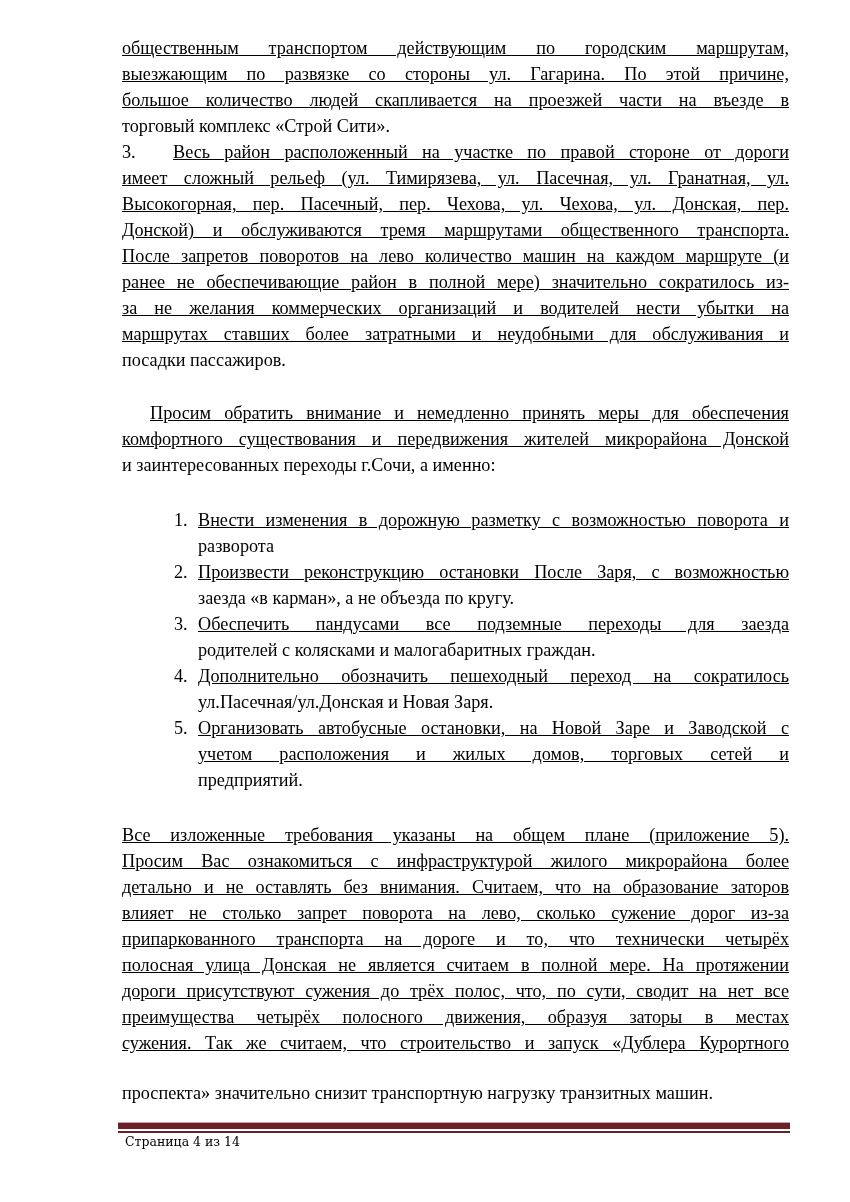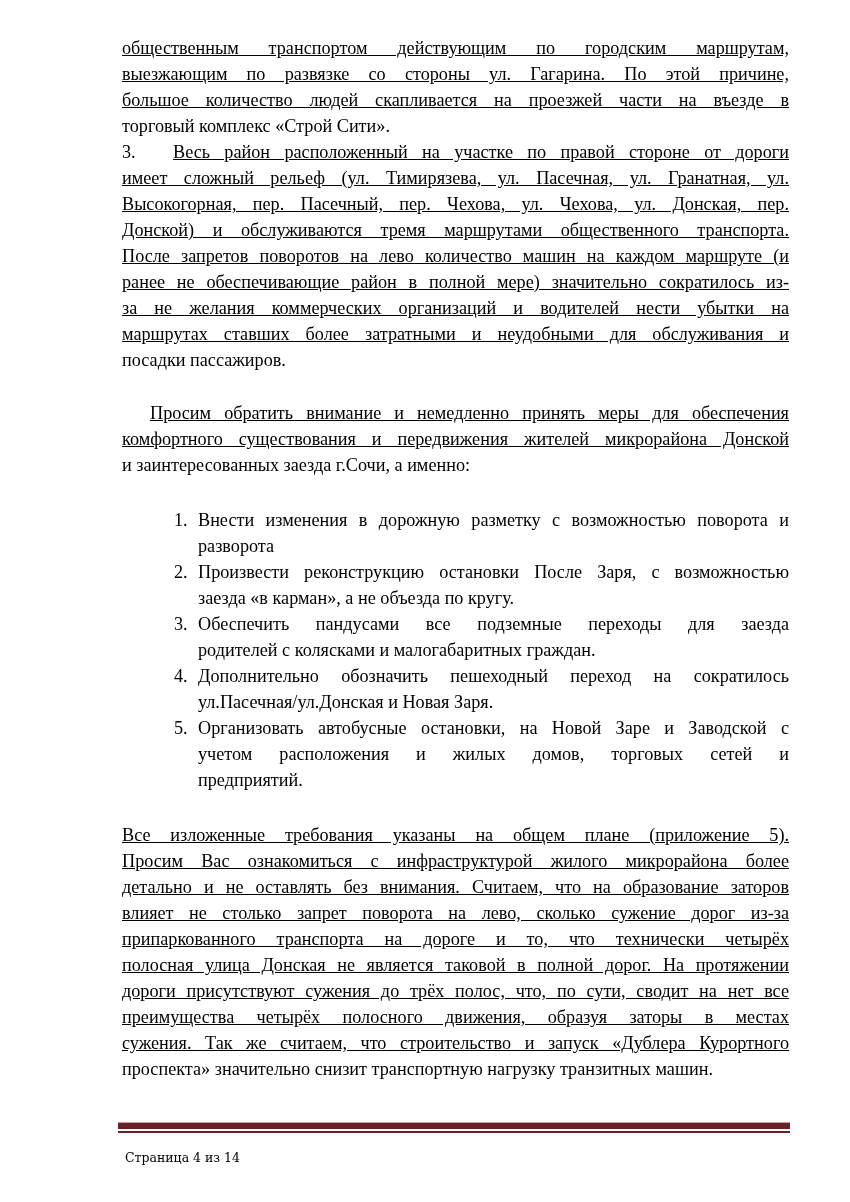--- a/index.html
+++ b/index.html
@@ -37,20 +37,21 @@
     }
     .list-line {
       position: absolute;
       font-size: 18.2px;
       line-height: 26px;
       white-space: nowrap;
     }
     .list-just {
       text-align: justify;
       text-align-last: justify;
+      text-decoration: underline;
     }
     .footer-rule {
       position: absolute;
       left: 118px;
       top: 1123px;
       width: 672px;
       height: 6px;
       background: #6b2226;
       border-bottom: 2px solid #ffffff;
       box-shadow: 0 2px 0 0 #6b2226;
@@ -63,21 +64,20 @@
       height: 1px;
       background: #c9a0a2;
     }
     .footer-text {
       position: absolute;
       left: 125px;
       top: 1134px;
       font-family: "DejaVu Serif", serif;
       font-size: 12.5px;
       color: #000000;
-      margin-top: 16px;
     }
   </style>
 </head>
 <body>
 
 <div class="page">
 
   <div>
     <div class="line just" style="top:35px">общественным транспортом действующим по городским маршрутам,</div>
     <div class="line just" style="top:61px">выезжающим по развязке со стороны ул. Гагарина. По этой причине,</div>
@@ -94,21 +94,21 @@
     <div class="line just" style="top:243px">После запретов поворотов на лево количество машин на каждом маршруте (и</div>
     <div class="line just" style="top:269px">ранее не обеспечивающие район в полной мере) значительно сократилось из-</div>
     <div class="line just" style="top:295px">за не желания коммерческих организаций и водителей нести убытки на</div>
     <div class="line just" style="top:321px">маршрутах ставших более затратными и неудобными для обслуживания и</div>
     <div class="line" style="top:347px">посадки пассажиров.</div>
   </div>
 
   <div>
     <div class="line just" style="top:400px; left:28px; width:639px">Просим обратить внимание и немедленно принять меры для обеспечения</div>
     <div class="line just" style="top:426px">комфортного существования и передвижения жителей  микрорайона Донской</div>
-    <div class="line" style="top:452px">и заинтересованных заезда г.Сочи, а именно:</div>
+    <div class="line" style="top:452px">и заинтересованных переходы г.Сочи, а именно:</div>
   </div>
 
   <div>
     <div class="list-item">
       <div class="list-line" style="top:507px; left:52px">1.</div>
       <div class="list-line list-just" style="top:507px; left:76px; width:591px">Внести изменения в дорожную разметку с возможностью поворота и</div>
       <div class="list-line" style="top:533px; left:76px">разворота</div>
     </div>
     <div class="list-item">
       <div class="list-line" style="top:559px; left:52px">2.</div>
@@ -132,23 +132,23 @@
       <div class="list-line" style="top:767px; left:76px">предприятий.</div>
     </div>
   </div>
 
   <div>
     <div class="line just" style="top:822px">Все изложенные требования указаны на общем плане (приложение 5).</div>
     <div class="line just" style="top:848px">Просим Вас ознакомиться с инфраструктурой жилого микрорайона более</div>
     <div class="line just" style="top:874px">детально и не оставлять без внимания. Считаем, что на образование заторов</div>
     <div class="line just" style="top:900px">влияет не столько запрет поворота на лево, сколько сужение дорог из-за</div>
     <div class="line just" style="top:926px">припаркованного транспорта на дороге и то, что технически четырёх</div>
-    <div class="line just" style="top:952px">полосная улица Донская не является таковой в полной дорог. На протяжении</div>
+    <div class="line just" style="top:952px">полосная улица Донская не является считаем в полной мере. На протяжении</div>
     <div class="line just" style="top:978px">дороги присутствуют сужения до трёх полос, что, по сути, сводит на нет все</div>
     <div class="line just" style="top:1004px">преимущества четырёх полосного движения, образуя заторы в местах</div>
     <div class="line just" style="top:1030px">сужения. Так же считаем, что строительство и запуск «Дублера Курортного</div>
-    <div class="line" style="top:1056px">проспекта» значительно снизит транспортную нагрузку транзитных машин.</div>
+    <div class="line" style="top:1080px">проспекта» значительно снизит транспортную нагрузку транзитных машин.</div>
   </div>
 </div>
 
 <div class="footer-rule-top"></div>
 <div class="footer-rule"></div>
 <div class="footer-text">Страница 4 из 14</div>
 
 </body></html>

